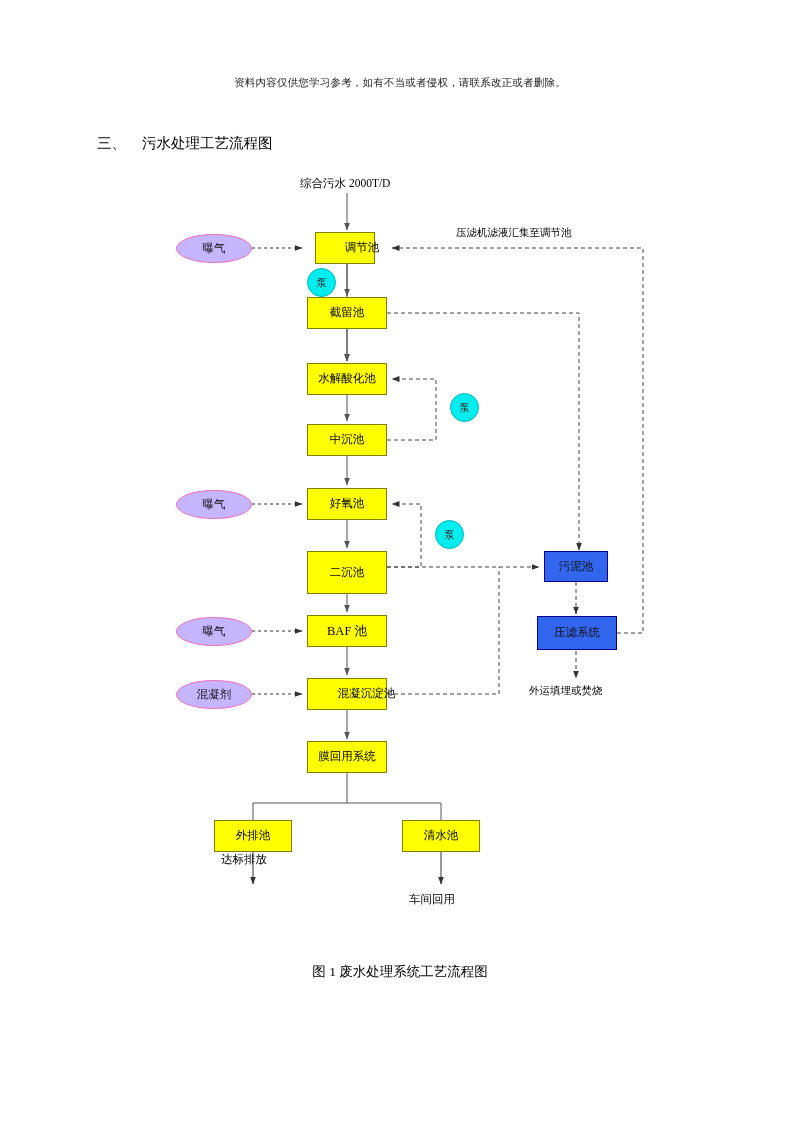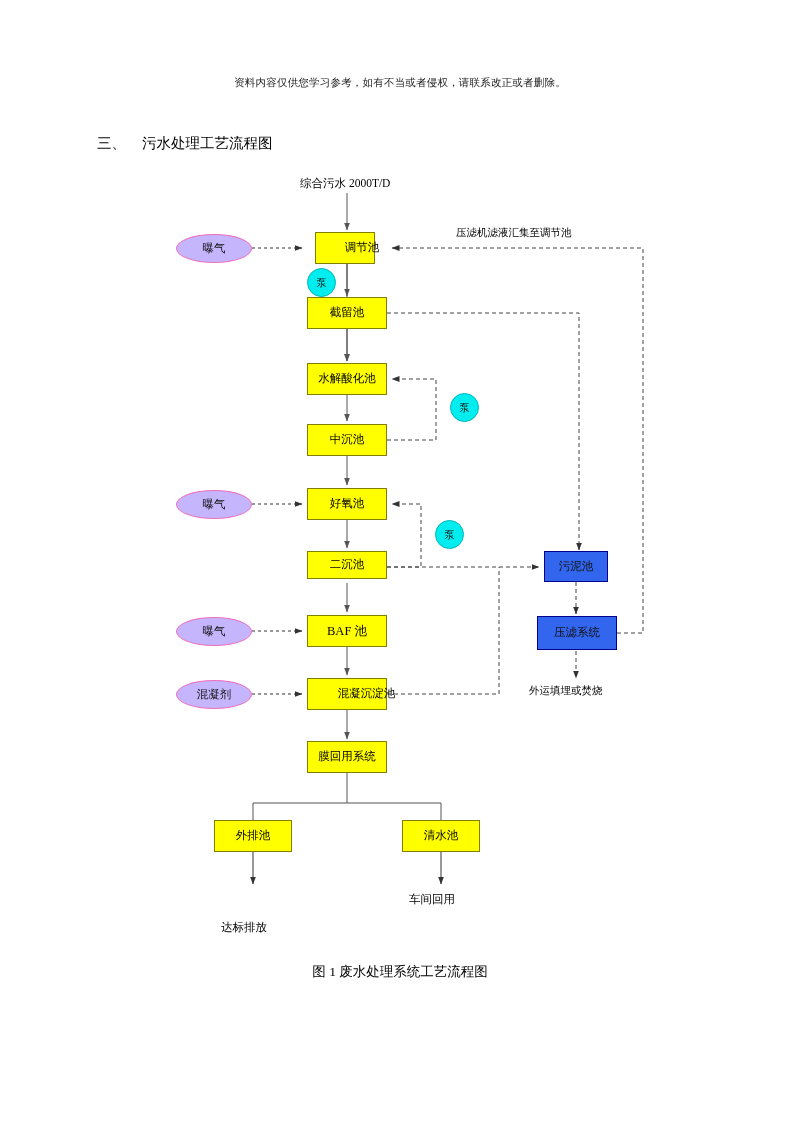--- a/index.html
+++ b/index.html
@@ -194,21 +194,21 @@
         <path d="M552,651 L552,678" marker-end="url(#ah)"></path>
       </g>
     </svg>
 
     <div class="free-label" style="left:276px; top:176px;">综合污水  2000T/D</div>
 
     <div class="free-label small" style="left:432px; top:226px;">压滤机滤液汇集至调节池</div>
 
     <div class="free-label small" style="left:505px; top:684px;">外运填埋或焚烧</div>
 
-    <div class="free-label" style="left:197px; top:920px;">达标排放</div>
+    <div class="free-label" style="left:197px; top:852px;">达标排放</div>
     <div class="free-label" style="left:385px; top:892px;">车间回用</div>
 
     <div class="node feed" style="left:152px; top:234px; width:76px; height:29px;">
       <span>曝气</span>
     </div>
     <div class="node feed" style="left:152px; top:490px; width:76px; height:29px;">
       <span>曝气</span>
     </div>
     <div class="node feed" style="left:152px; top:617px; width:76px; height:29px;">
       <span>曝气</span>
@@ -230,21 +230,21 @@
     </div>
 
     <div class="node proc" style="left:283px; top:424px; width:80px; height:32px;">
       <span>中沉池</span>
     </div>
 
     <div class="node proc" style="left:283px; top:488px; width:80px; height:32px;">
       <span>好氧池</span>
     </div>
 
-    <div class="node proc" style="left:283px; top:551px; width:80px; height:28px;">
+    <div class="node proc" style="left:283px; top:551px; width:80px; height:43px;">
       <span>二沉池</span>
     </div>
 
     <div class="node proc" style="left:283px; top:615px; width:80px; height:32px; font-size:12.5px;">
       <span>BAF 池</span>
     </div>
 
     <div class="node proc" style="left:283px; top:678px; width:80px; height:32px;padding-left:39px;">
       <span>混凝沉淀池</span>
     </div>

